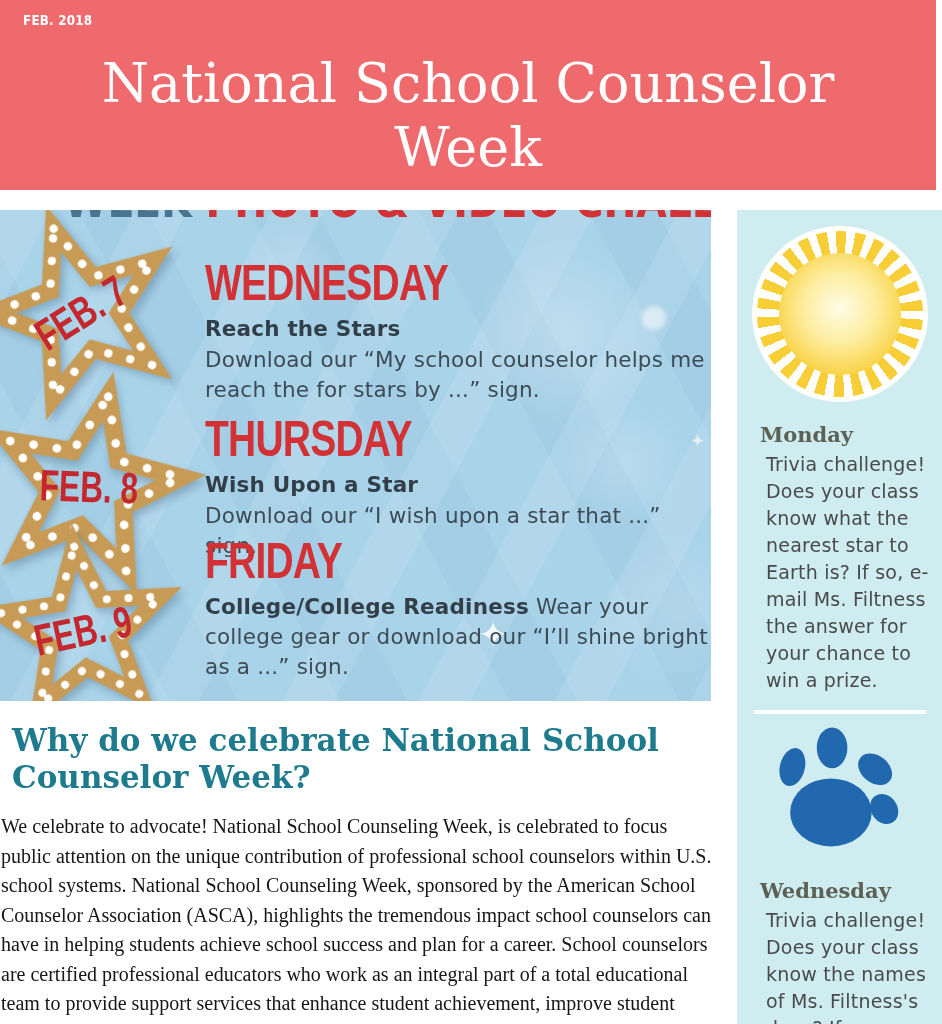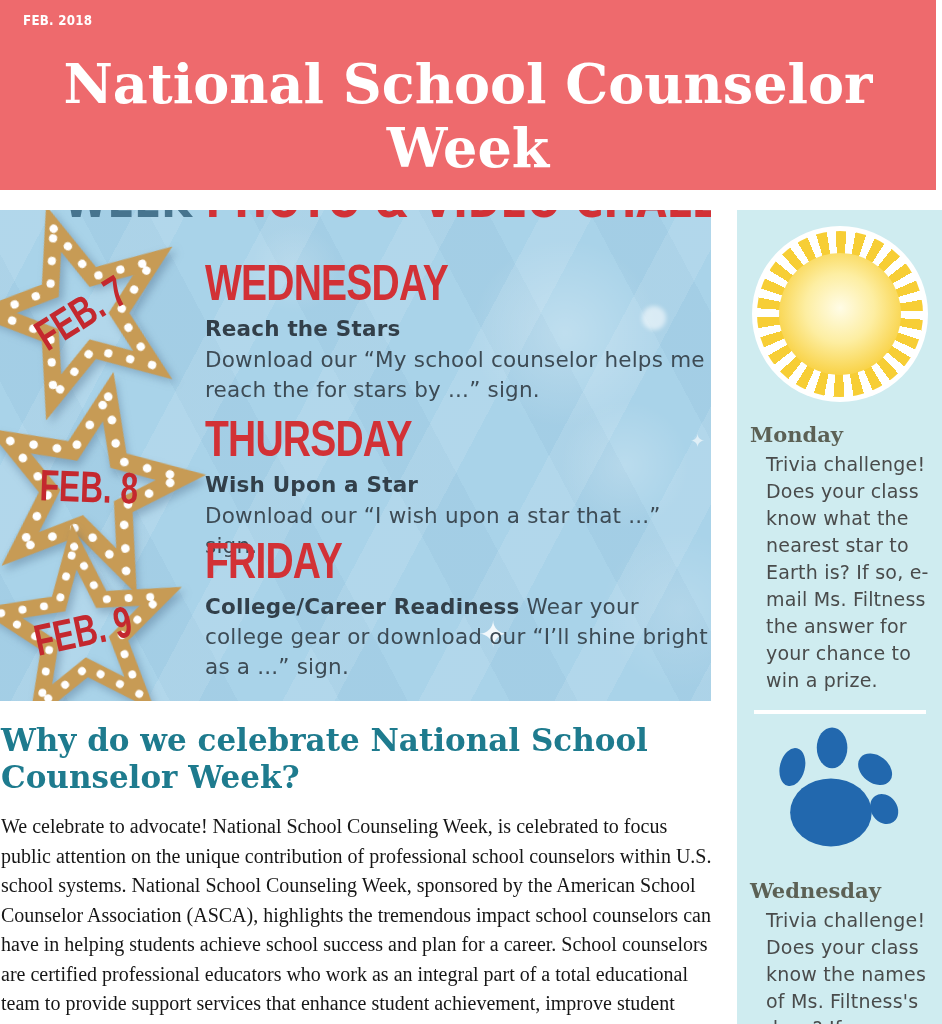--- a/index.html
+++ b/index.html
@@ -12,21 +12,21 @@
     background:var(--header-bg); color:var(--header-text);
   }
   .issue-date {
     position:absolute; left:23px; top:12px;
     font-size:14px; font-weight:bold; letter-spacing:0.3px;
     transform:scaleX(0.85); transform-origin:0 50%;
   }
   .masthead h1 {
     position:absolute; top:52px; left:0; width:100%;
     text-align:center; font-family:"DejaVu Serif", serif;
-    font-size:54px; line-height:64px; font-weight:bold;
+    font-size:54px; line-height:64px; font-weight:normal;
   }
 
   
   .challenge {
     position:absolute; left:0; top:210px; width:711px; height:491px;
     background:var(--image-bg); overflow:hidden;
     background-image:
       repeating-linear-gradient(118deg, rgba(255,255,255,0.10) 0 46px, rgba(255,255,255,0) 46px 120px),
       repeating-linear-gradient(62deg, rgba(90,140,180,0.07) 0 60px, rgba(90,140,180,0) 60px 150px);
   }
@@ -83,32 +83,32 @@
     background:var(--sidebar-bg); padding:0 13px; overflow:hidden;
   }
   .sun-wrap { position:relative; width:176px; height:176px; margin:16px auto 20px; background:#fff; border-radius:50%; }
   .sun-rays { position:absolute; inset:5px; border-radius:50%;
     background:repeating-conic-gradient(from -3deg, var(--sun-ray) 0deg 7.5deg, rgba(255,255,255,0) 7.5deg 13.85deg); }
   .sun-core { position:absolute; inset:27px; border-radius:50%;
     background:radial-gradient(circle at 50% 45%, #fffce6 0%, #fdeea2 38%, #f9d44c 72%, #f5c62f 100%); }
 
   .side-heading {
     font-family:"DejaVu Serif", serif; font-weight:bold; font-size:21px;
-    color:var(--side-heading); margin:0 0 4px 0;
+    color:var(--side-heading); margin:0 0 4px 10px;
   }
   .side-text { font-size:19px; line-height:27px; color:var(--side-text); margin-left:16px; letter-spacing:0.2px; }
   .side-divider { height:4px; background:#fff; width:172px; margin:16px auto 10px; }
   .paw-wrap { width:152px; margin:10px auto 14px; }
   .paw-wrap svg { width:152px; height:136px; fill:var(--paw-blue); }
 
   
   .article-heading {
     position:absolute; left:1px; top:722px; width:730px;
     font-family:"DejaVu Serif", serif; font-weight:bold;
-    font-size:31px; line-height:37px; color:var(--teal);
+    font-size:31px; line-height:37px; color:var(--teal);padding-left:11px;
   }
   .article-body {
     position:absolute; left:1px; top:812px; width:718px;
     font-family:"Liberation Serif", serif; font-size:20px; line-height:29.5px;
     color:var(--article-text);
   }
 </style>
 </head>
 <body>
 
@@ -154,21 +154,21 @@
   <div class="day day-1 stacked">
     <div class="day-name">THURSDAY</div>
     <p class="day-text"><b>Wish Upon a Star</b><span>Download our “I wish upon a star that ...” sign.</span></p>
   </div>
   <div class="day day-0 stacked">
     <div class="day-name">WEDNESDAY</div>
     <p class="day-text"><b>Reach the Stars</b><span>Download our “My school counselor helps me reach the for stars by ...” sign.</span></p>
   </div>
   <div class="day day-2">
     <div class="day-name">FRIDAY</div>
-    <p class="day-text"><b>College/Career Readiness</b><span> Wear your college gear or download our “I’ll shine bright as a ...” sign.</span></p>
+    <p class="day-text"><b>College/College Readiness</b><span> Wear your college gear or download our “I’ll shine bright as a ...” sign.</span></p>
   </div>
 </section>
 
 <aside class="sidebar">
   <div class="sun-wrap">
     <div class="sun-rays"></div>
     <div class="sun-core"></div>
   </div>
   <div class="side-heading">Monday</div>
   <div class="side-text">Trivia challenge! Does your class know what the nearest star to Earth is? If so, e-mail Ms. Filtness the answer for your chance to win a prize.</div>

